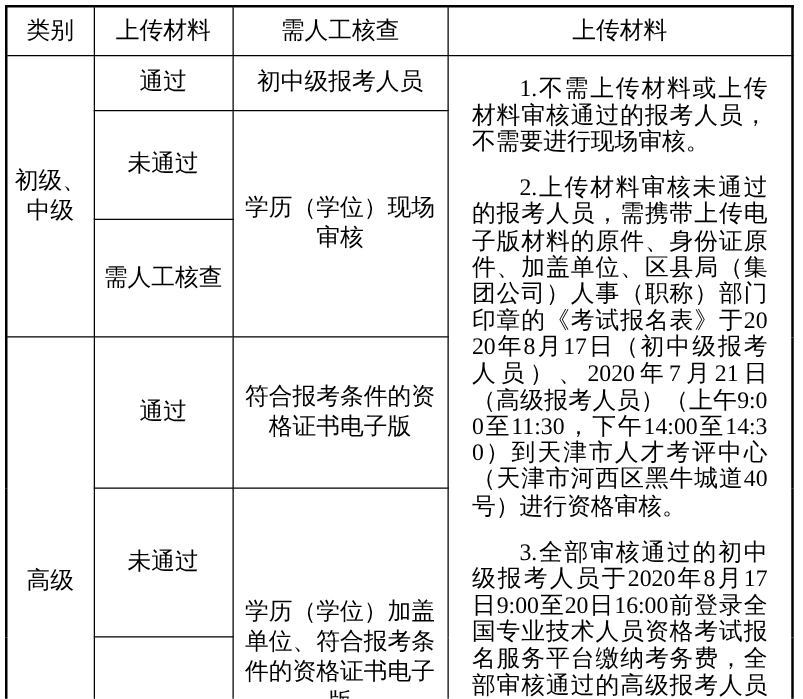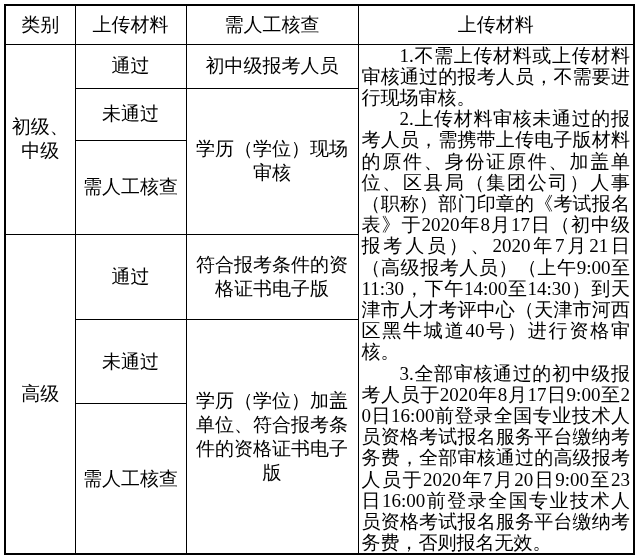--- a/index.html
+++ b/index.html
@@ -44,21 +44,21 @@
   tr.rh-3 { height: 94px; }
   tr.rh-4 { height: 85px; }
   tr.rh-5 { height: 83px; }
   tr.rh-6 { height: 151px; }
   td.onsite-cell {
     vertical-align: top;
     text-align: left;
     padding: 1px 5px 1px 6px;
   }
   td.onsite-cell p {
-    margin: 0;
+    margin: 16px;
     text-indent: 2em;
     text-align: justify;
     font-size: 19px;
     line-height: 21.2px;
     word-break: break-all;
   }
 </style>
 </head>
 <body>
 

